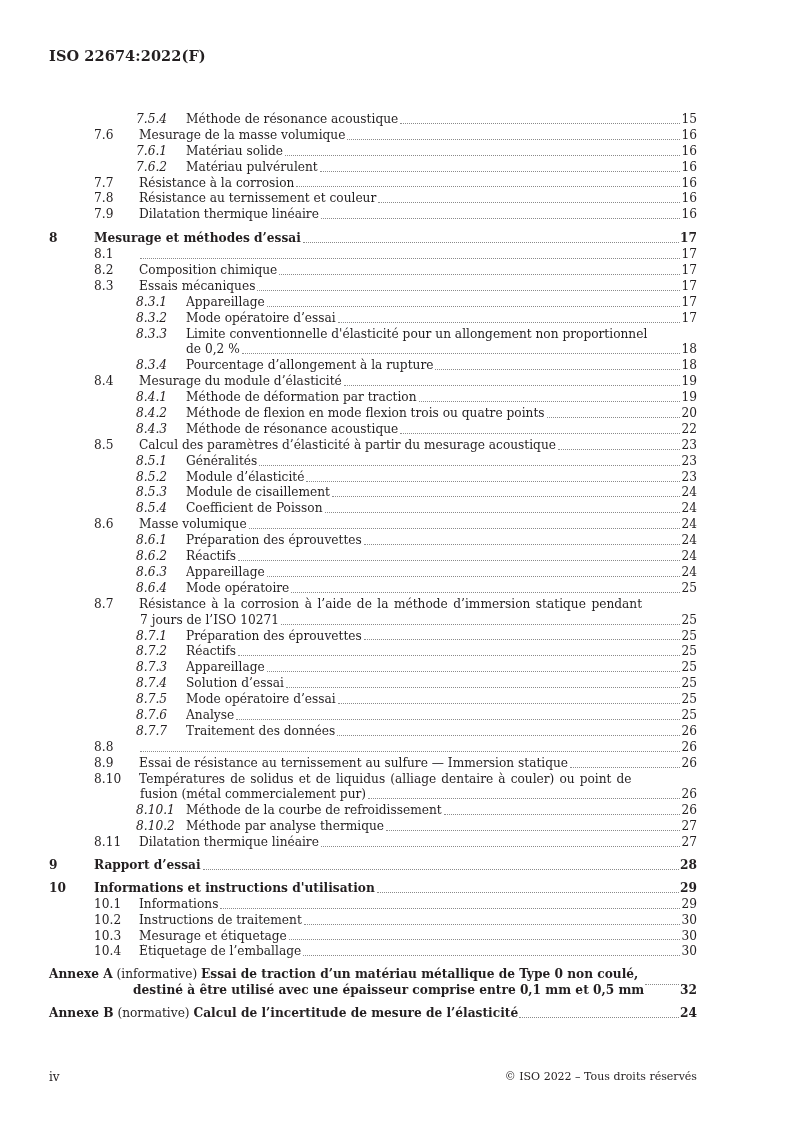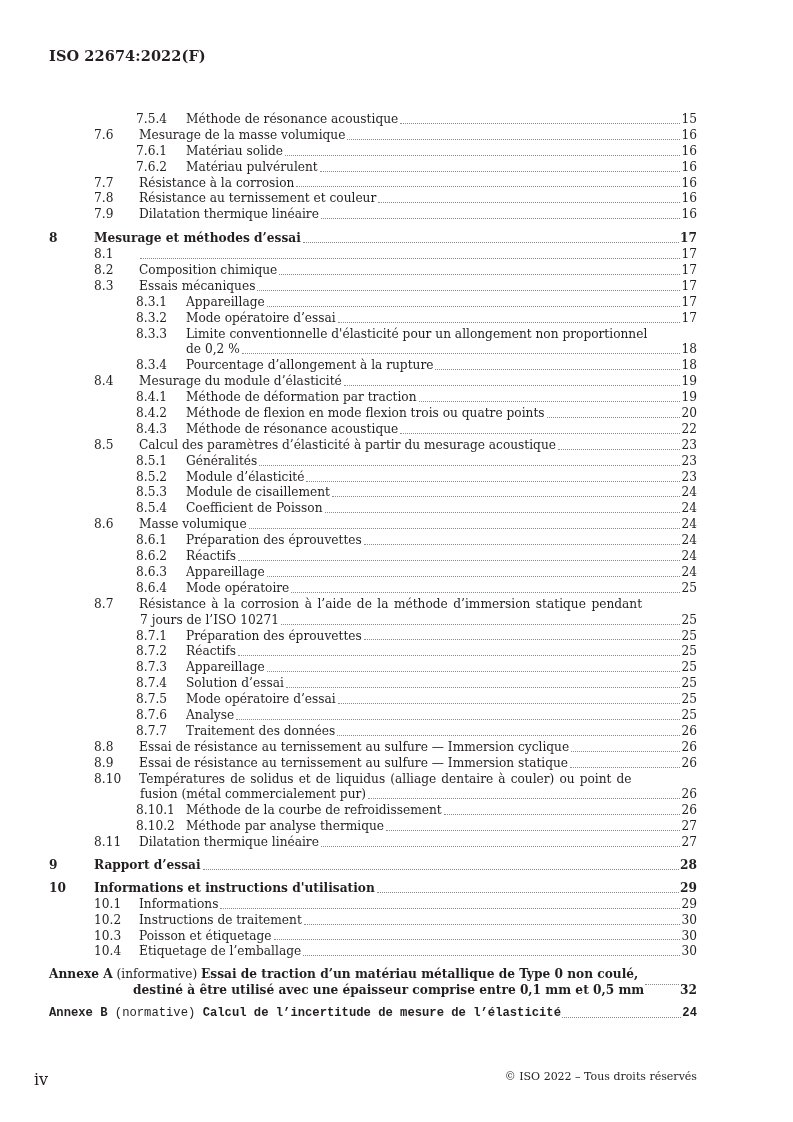--- a/index.html
+++ b/index.html
@@ -21,35 +21,35 @@
   .row .num { flex: 0 0 auto; white-space: nowrap; }
   .row .title { flex: 0 1 auto; white-space: nowrap; overflow: hidden; background: #fff; padding-right: 1px; }
   .row .leader {
     flex: 1 1 auto; height: 1px; margin: 0 1px 4px 1px;
     border-bottom: 1px dotted #8a8a8a;
   }
   .row .page { flex: 0 0 auto; text-align: right; min-width: 14px; }
   .lvl0 .num { width: 45px; font-weight: bold; }
   .lvl0 .title, .lvl0 .page { font-weight: bold; }
   .lvl1 .num { margin-left: 45px; width: 45px; }
-  .lvl2 .num { margin-left: 87px; width: 50px; }
+  .lvl2 .num { margin-left: 87px; width: 50px; font-style: italic; }
   .gap { margin-top: 5px; }
   .wrap { height: auto; display: block; }
   .wrap .first { display: flex; align-items: flex-end; }
   .wrap .first .title { overflow: visible; }
   .wrap .cont { display: flex; align-items: flex-end; height: 15.9px; }
   .lvl1.wrap .cont { padding-left: 91px; }
   .lvl2.wrap .cont { padding-left: 137px; }
   .annex { display: block; height: auto; font-size: 12.2px; line-height: 15.9px; }
   .annex .line1 { display: flex; }
   .annex .line2 { display: flex; align-items: flex-start; padding-left: 84px; }
   .annex .b { font-weight: bold; }
   .annex .normal { font-weight: normal; }
   .footer-left {
-    position: absolute; left: 34px; top: 1070px; font-size: 16px;
+    position: absolute; left: 49px; top: 1070px; font-size: 12px;
   }
   .footer-right {
     position: absolute; right: 96px; top: 1070px; font-size: 11px;
     font-family: "DejaVu Serif", serif;
   }
 </style>
 </head>
 <body>
 
 <div class="header-title">ISO 22674:2022(F)</div>
@@ -284,21 +284,20 @@
     <span class="page">25</span>
   </div>
   <div class="row lvl2">
     <span class="num">8.7.7</span>
     <span class="title">Traitement des données</span>
     <span class="leader"></span>
     <span class="page">26</span>
   </div>
   <div class="row lvl1">
     <span class="num">8.8</span>
-    <span class="title">Essai de résistance au ternissement au sulfure — Immersion cyclique</span>
     <span class="leader"></span>
     <span class="page">26</span>
   </div>
   <div class="row lvl1">
     <span class="num">8.9</span>
     <span class="title">Essai de résistance au ternissement au sulfure — Immersion statique</span>
     <span class="leader"></span>
     <span class="page">26</span>
   </div>
   <div class="row lvl1 wrap">
@@ -351,21 +350,21 @@
     <span class="page">29</span>
   </div>
   <div class="row lvl1">
     <span class="num">10.2</span>
     <span class="title">Instructions de traitement</span>
     <span class="leader"></span>
     <span class="page">30</span>
   </div>
   <div class="row lvl1">
     <span class="num">10.3</span>
-    <span class="title">Poisson et étiquetage</span>
+    <span class="title">Mesurage et étiquetage</span>
     <span class="leader"></span>
     <span class="page">30</span>
   </div>
   <div class="row lvl1">
     <span class="num">10.4</span>
     <span class="title">Étiquetage de l’emballage</span>
     <span class="leader"></span>
     <span class="page">30</span>
   </div>
 
@@ -377,21 +376,21 @@
       <span>&nbsp;</span>
       <span class="b">Essai de traction d’un matériau métallique de Type 0 non coulé,</span>
     </div>
     <div class="line2">
       <span class="b" style="white-space:nowrap;">destiné à être utilisé avec une épaisseur comprise entre 0,1 mm et 0,5 mm</span>
       <span class="leader" style="flex:1 1 auto;height:1px;margin:0 1px 4px 1px;border-bottom:1px dotted #8a8a8a;"></span>
       <span class="b">32</span>
     </div>
   </div>
 
-  <div class="annex" style="margin-top:7px;font-family:Liberation Mono, monospace;">
+  <div class="annex" style="margin-top:7px;">
     <div class="line1" style="align-items:flex-end;">
       <span class="b" style="white-space:nowrap;">Annexe B</span>
       <span>&nbsp;</span>
       <span class="normal" style="white-space:nowrap;">(normative)</span>
       <span>&nbsp;</span>
       <span class="b" style="white-space:nowrap;">Calcul de l’incertitude de mesure de l’élasticité</span>
       <span class="leader" style="flex:1 1 auto;height:1px;margin:0 1px 4px 1px;border-bottom:1px dotted #8a8a8a;"></span>
       <span class="b">24</span>
     </div>
   </div>

